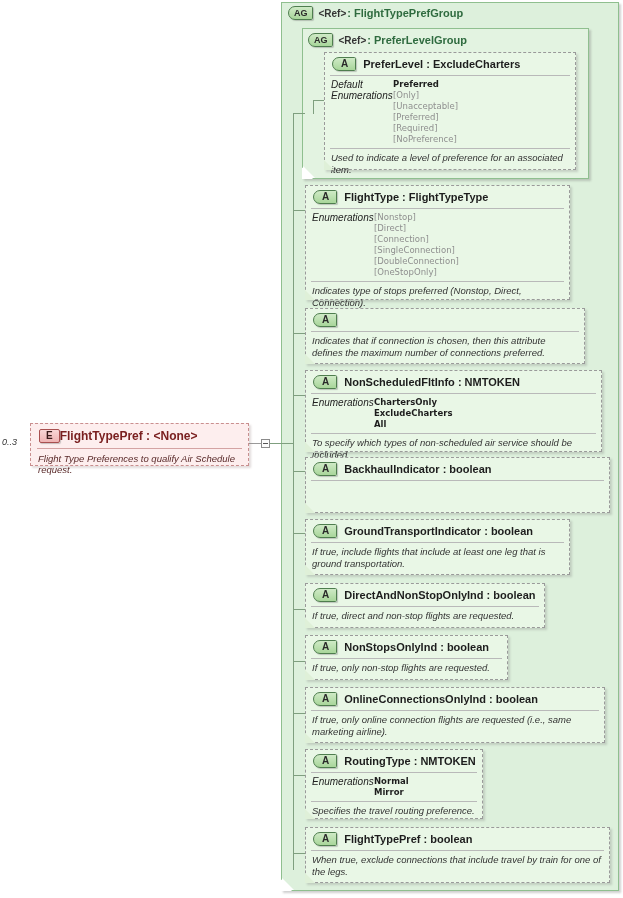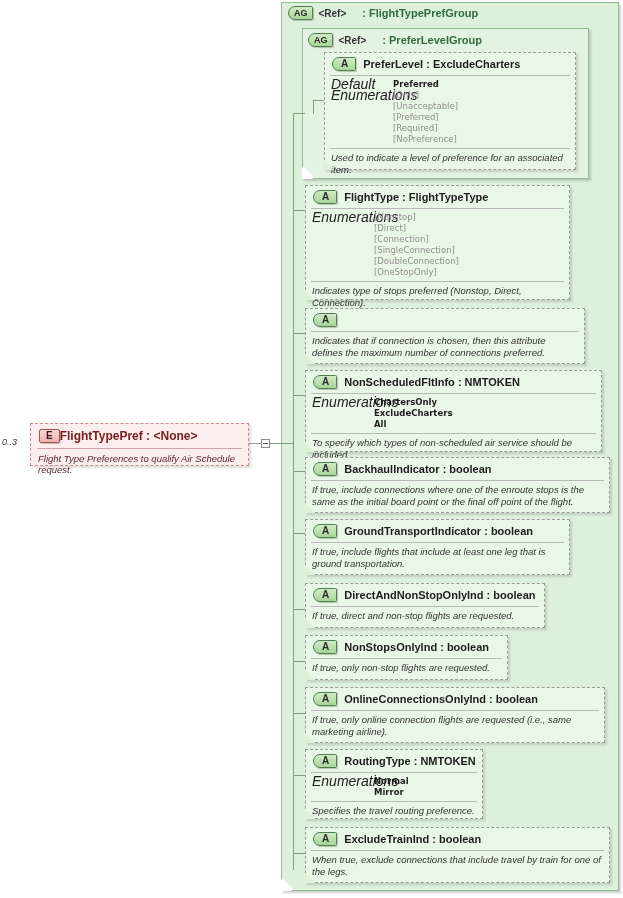--- a/index.html
+++ b/index.html
@@ -65,21 +65,21 @@
     border:1px solid #a85050;
     border-radius:2px;
     padding:1px 6px;
     font-size:10px;
     color:#3a1a1a;
   }
   .ref-label{
     font-size:10px;font-weight:bold;color:#333;margin-left:6px;
   }
   .ref-type{
-    font-size:11px;font-weight:bold;color:#2f6b3f;margin-left:16px;
+    font-size:11px;font-weight:bold;color:#2f6b3f;margin-left:1px;
   }
 
   
   .attr-box{
     position:absolute;
     background:#e9f7e6;
     border:1px dashed #9a9a9a;
     box-sizing:border-box;
     box-shadow:2px 2px 2px rgba(130,130,130,.30);
   }
@@ -94,21 +94,21 @@
   }
   .attr-name{
     font-size:11px;font-weight:bold;color:#1d1d1d;margin-left:7px;white-space:nowrap;
   }
   .hr{
     height:0;border-top:1px solid #b9b9b9;margin:0 5px;
   }
   .body{padding:3px 5px 3px 6px;}
   .enum-row{display:flex;align-items:flex-start;}
   .enum-lbl{
-    font-size:14px;font-style:italic;color:#222;
+    font-size:10px;font-style:italic;color:#222;
     width:62px;flex:0 0 62px;line-height:11px;
   }
   .enum-lbl span{display:block;}
   .enum-vals{font-size:9px;line-height:11px;}
   .enum-vals .v{color:#8f8f8f;font-family:"DejaVu Sans",sans-serif;font-size:8.5px;}
   .enum-vals .vb{color:#1d1d1d;font-weight:bold;font-family:"DejaVu Sans",sans-serif;font-size:8.5px;}
   .doc{
     font-size:9.5px;font-style:italic;color:#333;line-height:11.5px;
     padding:3px 6px 3px 6px;
   }
@@ -285,21 +285,20 @@
     <div class="doc">To specify which types of non-scheduled air service should be included.</div>
   </div>
 
   <div class="attr-box" style="left:305px;top:457px;width:305px;height:56px;">
     <div class="attr-corner"></div>
     <div class="head">
       <span class="badge a">A</span>
       <span class="attr-name">BackhaulIndicator : boolean</span>
     </div>
     <div class="hr"></div>
-    <div class="doc">If true, include connections where one of the enroute stops is the same as the initial board point or the final off point of the flight.</div>
   </div>
 
   <div class="attr-box" style="left:305px;top:519px;width:265px;height:56px;">
     <div class="attr-corner"></div>
     <div class="head">
       <span class="badge a">A</span>
       <span class="attr-name">GroundTransportIndicator : boolean</span>
     </div>
     <div class="hr"></div>
     <div class="doc">If true, include flights that include at least one leg that is ground transportation.</div>
@@ -354,19 +353,19 @@
       </div>
     </div>
     <div class="hr"></div>
     <div class="doc">Specifies the travel routing preference.</div>
   </div>
 
   <div class="attr-box" style="left:305px;top:827px;width:305px;height:56px;">
     <div class="attr-corner"></div>
     <div class="head">
       <span class="badge a">A</span>
-      <span class="attr-name">ExcludeTrainInd : boolean</span>
+      <span class="attr-name">FlightTypePref : boolean</span>
     </div>
     <div class="hr"></div>
     <div class="doc">When true, exclude connections that include travel by train for one of the legs.</div>
   </div>
 
 </div>
 
 </body></html>

